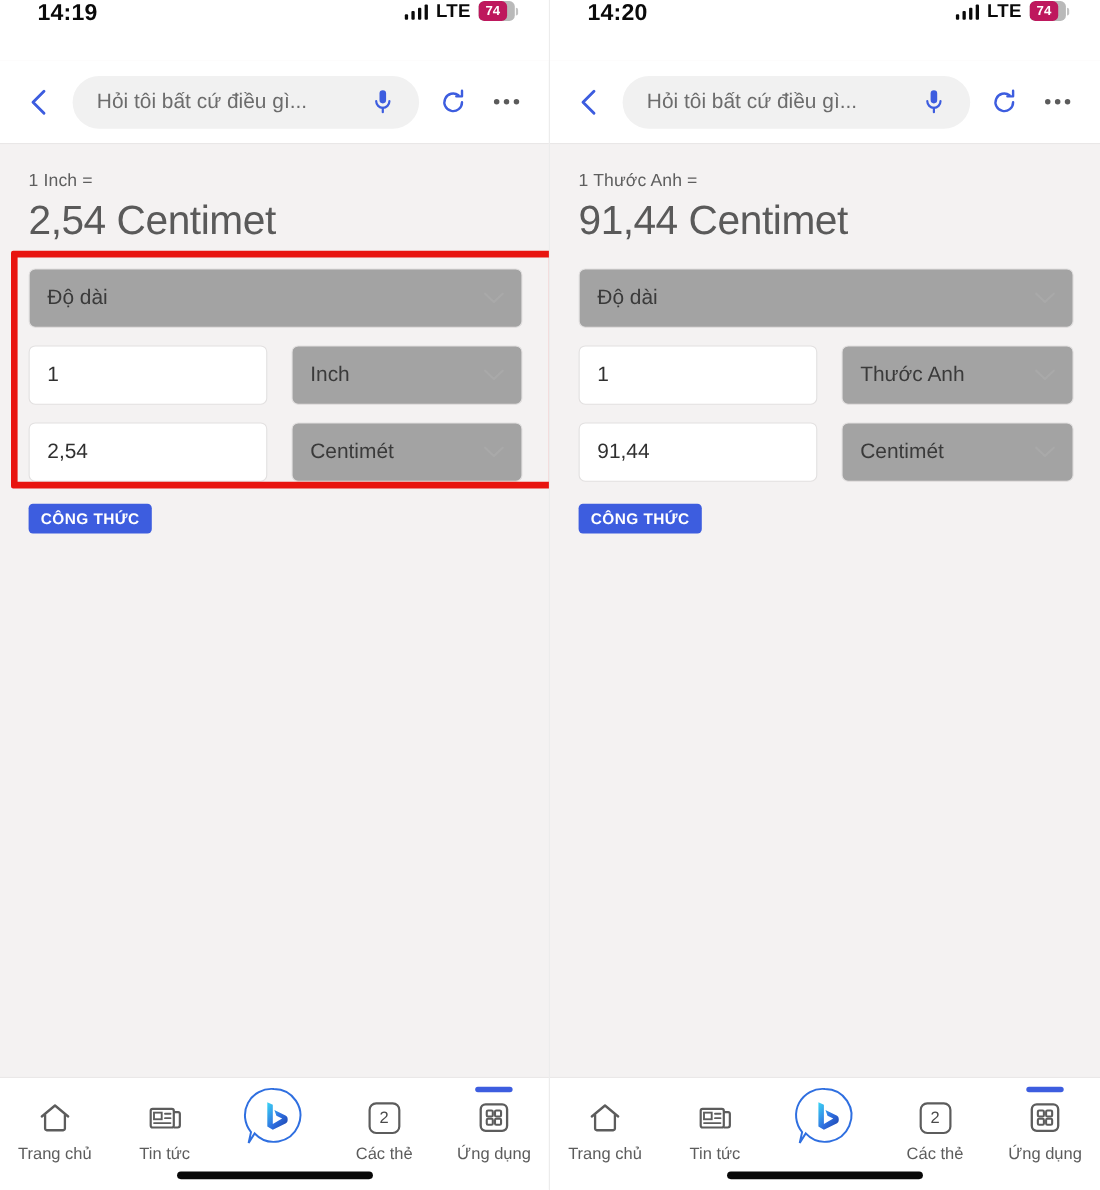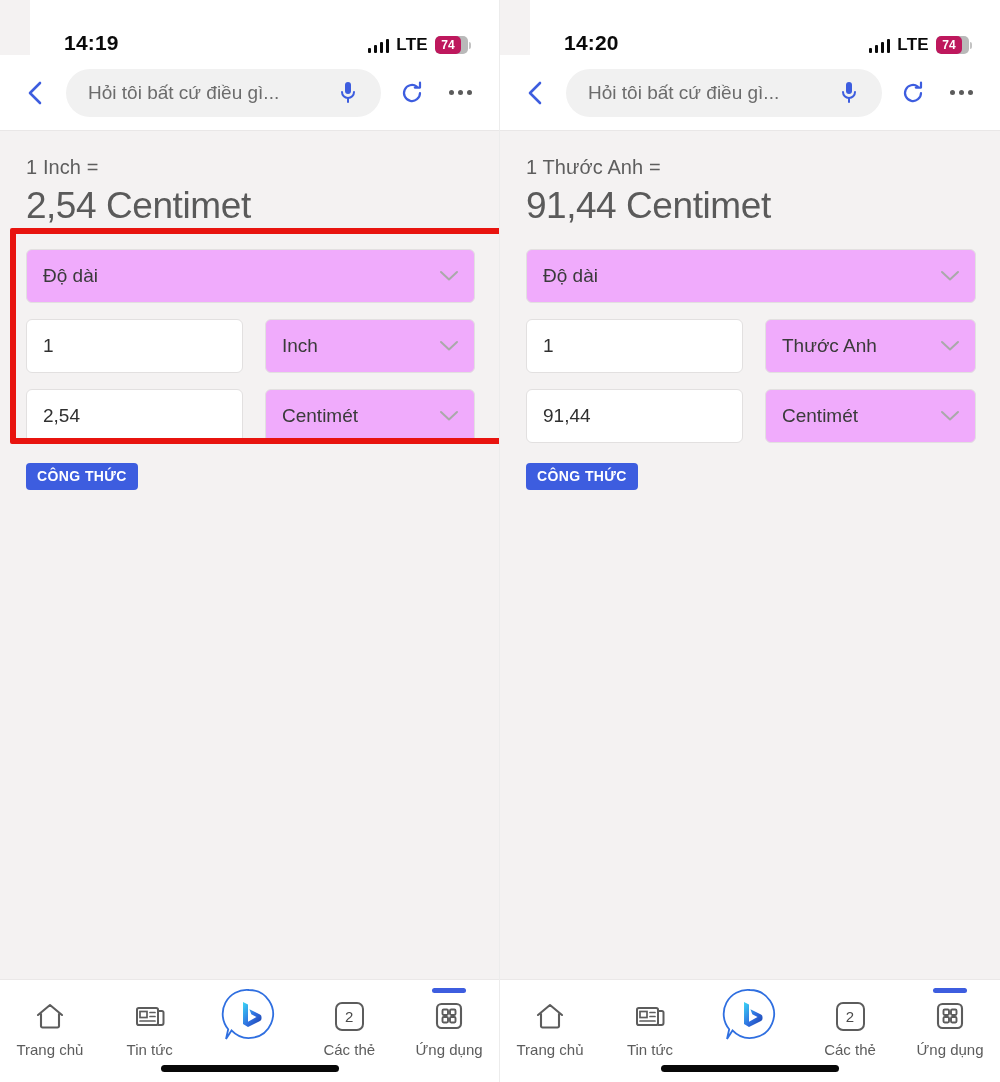--- a/index.html
+++ b/index.html
@@ -15,22 +15,22 @@
     width: 500px; height: 1082px;
     background: #f4f2f2;
     display: flex; flex-direction: column;
     overflow: hidden;
   }
   .phone.left { border-right: 1px solid #ececec; }
 
   
   .statusbar {
     height: 55px; background: #ffffff;
-    display: flex; align-items: flex-end; justify-content: space-between;
-    padding: 0 28px 0 34px; flex: none; margin-left: 30px;
+    display: flex; align-items: flex-start; justify-content: space-between;
+    padding: 0 28px 0 34px; flex: none;
   }
   .clock { font-size: 21px; font-weight: 700; color: #0a0a0a; letter-spacing: .2px; }
   .status-right { display: flex; align-items: center; gap: 7px; }
   .bars { display: flex; align-items: flex-end; gap: 2.5px; height: 15px; }
   .bars i { display: block; width: 3.5px; background: #0a0a0a; border-radius: 1px; }
   .bars i:nth-child(1) { height: 5px; }
   .bars i:nth-child(2) { height: 8px; }
   .bars i:nth-child(3) { height: 11px; }
   .bars i:nth-child(4) { height: 14px; }
   .lte { font-size: 17px; font-weight: 700; color: #0a0a0a; letter-spacing: .3px; }
@@ -69,30 +69,30 @@
   }
   .search-text {
     flex: 1; font-size: 19px; color: #6c6c6c;
     white-space: nowrap; overflow: hidden; text-overflow: ellipsis;
   }
   .dots { display: flex; gap: 4px; align-items: center; }
   .dots span { width: 5px; height: 5px; border-radius: 50%; background: #5b5b5b; }
 
   
   .content { flex: 1 1 auto; position: relative; padding: 26px 24px 0 26px; }
-  .eq-line { font-size: 20px; color: #5e5e5e; letter-spacing: .1px; }
+  .eq-line { font-size: 16px; color: #5e5e5e; letter-spacing: .1px; }
   .eq-result {
     font-size: 37px; color: #5a5a5a; margin-top: 6px;
     letter-spacing: -.4px; white-space: nowrap;
   }
   .eq-result .num { letter-spacing: -.5px; }
 
   .converter { margin-top: 22px; }
   .field {
-    background: #f0abfc; border: 1px solid #e2e0e0; border-radius: 6px;
+    background: #a3a3a3; border: 1px solid #e2e0e0; border-radius: 6px;
     height: 54px; display: flex; align-items: center;
     padding: 0 14px 0 16px; font-size: 19px; color: #3a3a3a;
     cursor: pointer;
   }
   .field.wide { width: 100%; }
   .field .lbl { flex: 1; white-space: nowrap; overflow: hidden; }
   .chev { flex: none; width: 22px; height: 22px; display:flex; align-items:center; justify-content:center; }
   .row { display: flex; gap: 22px; margin-top: 16px; }
   .row .num-input {
     width: 217px; height: 54px; background: #ffffff;

